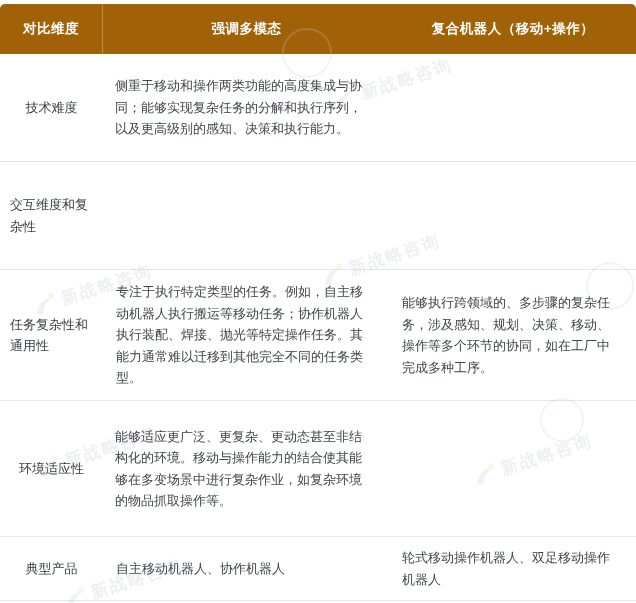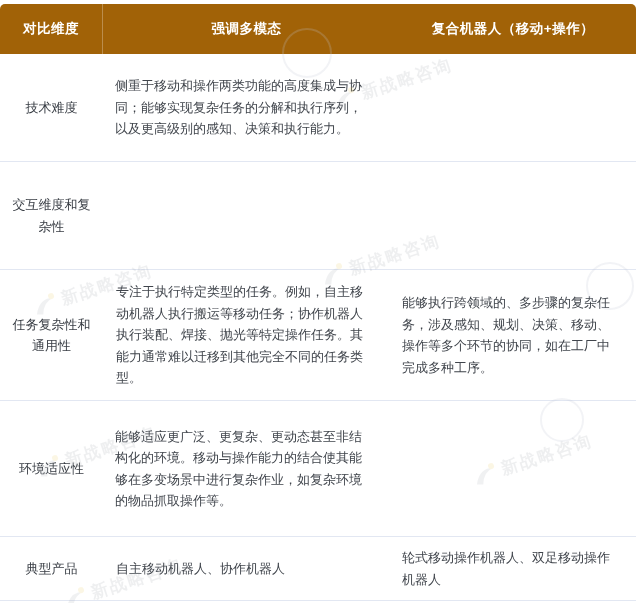--- a/index.html
+++ b/index.html
@@ -40,21 +40,21 @@
     border-bottom:1px solid #e2e7f2;
   }
   .cell{
     display:flex;align-items:center;
     font-size:13px;
     line-height:21.5px;
     color:#40454c;
   }
   .cell.dim{
     justify-content:center;
-    text-align:center;
+    text-align:left;
     color:#383d44;
     padding:0 10px;
   }
   .cell.single{ padding:0 26px 0 13px; }
   .cell.composite{ padding:0 24px 0 12px; }
   .r1{height:107px}
   .r2{height:107px}
   .r3{height:130px}
   .r4{height:135px}
   .r5{height:63px}

